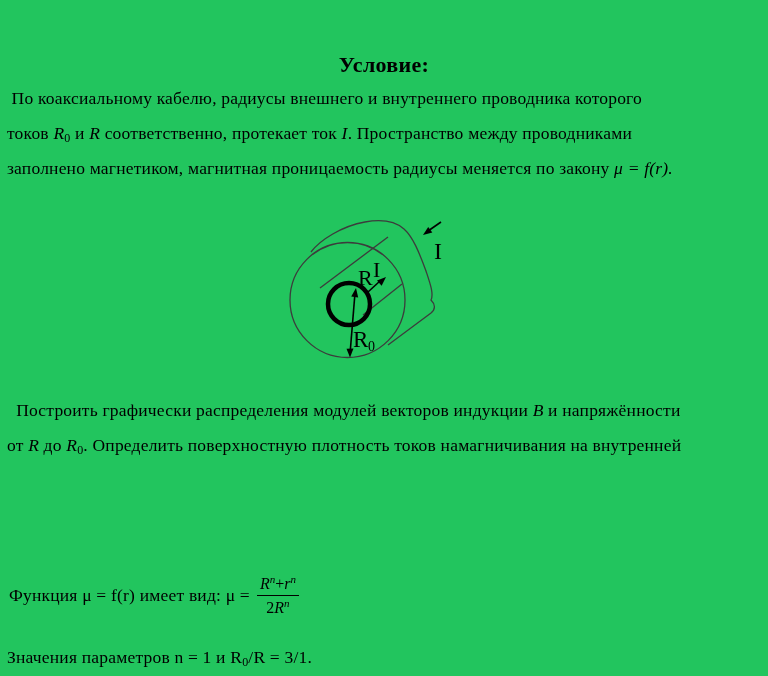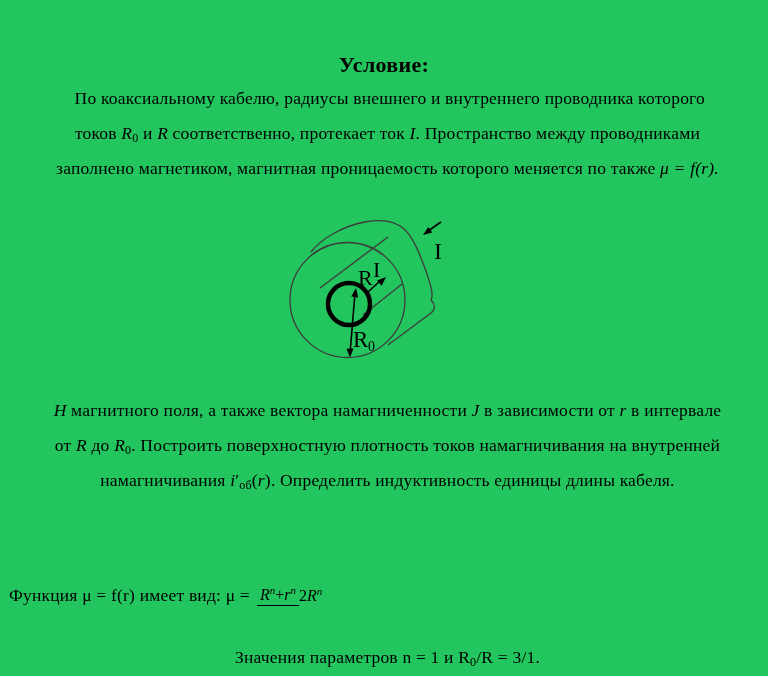--- a/index.html
+++ b/index.html
@@ -4,51 +4,51 @@
 <style>
   html,body{margin:0;padding:0;background:#fff;}
   .page{
     position:relative;width:768px;height:676px;background:#22c55e;
     font-family:"Liberation Serif","DejaVu Serif",serif;color:#000;overflow:hidden;
   }
   .title{
     position:absolute;top:50px;left:0;width:100%;text-align:center;
     font-weight:bold;font-size:22px;letter-spacing:.3px;line-height:30px;
   }
-  .para{position:absolute;left:7px;right:0;font-size:17.5px;letter-spacing:.2px;text-align:center;}
+  .para{position:absolute;left:7px;right:0;font-size:17.5px;letter-spacing:.2px;}
   #para1{top:81px;}
   #para2{top:393px;}
   .tline{white-space:pre;height:35px;line-height:35px;}
   .it{font-style:italic;}
   .sb{font-size:12px;vertical-align:-3px;}
   .sp{font-size:11px;vertical-align:6px;}
   .formula-row{
     position:absolute;top:567px;left:9px;height:56px;display:flex;align-items:center;
     font-size:17.5px;letter-spacing:.2px;white-space:pre;
   }
   .frac{
-    display:inline-flex;flex-direction:row;align-items:center;
+    display:inline-flex;flex-direction:column;align-items:center;
     margin-left:7px;font-size:16px;line-height:1.18;letter-spacing:0;text-align:center;
   }
   .frac .num{padding:0 3px 1px;border-bottom:1.5px solid #000;}
   .frac .den{padding-top:1px;}
   #params{top:640px;}
   .diagram{position:absolute;left:0;top:205px;}
 </style>
 </head>
 <body>
 
 <div class="page">
 
   <div class="title">Условие:</div>
 
   <div class="para" id="para1">
       <div class="tline"><span> По коаксиальному кабелю, радиусы внешнего и внутреннего проводника которого</span></div>
       <div class="tline"><span>токов </span><span class="it">R</span><span class="sb">0</span><span> и </span><span class="it">R</span><span> соответственно, протекает ток </span><span class="it">I</span><span>. Пространство между проводниками</span></div>
-      <div class="tline"><span>заполнено магнетиком, магнитная проницаемость которого меняется по также </span><span class="it">μ = f(r).</span></div>
+      <div class="tline"><span>заполнено магнетиком, магнитная проницаемость радиусы меняется по закону </span><span class="it">μ = f(r).</span></div>
     </div>
 
   <svg class="diagram" width="768" height="175" viewBox="0 205 768 175" xmlns="http://www.w3.org/2000/svg">
     <g stroke="#3c3c3c" stroke-width="1.3" fill="none">
       <path d="M 311 252 C 320 240,342 226,365 222 C 382 219,396 222,404 229 C 413 237,419 252,426 271 C 430 283,434 294,431 300 C 435 304,436 309,431 313 L 388 345"></path>
       <line x1="320" y1="288" x2="388" y2="237"></line>
       <line x1="363" y1="315" x2="402" y2="284"></line>
       <circle cx="347.5" cy="300" r="57.5"></circle>
     </g>
     <g stroke="#000" fill="#000">
@@ -64,23 +64,22 @@
     <g fill="#000" font-family="Liberation Serif, DejaVu Serif, serif">
       <text x="434" y="259" font-size="24">I</text>
       <text x="373" y="277" font-size="22">I</text>
       <text x="358" y="285" font-size="22">R</text>
       <text x="353" y="347" font-size="23">R</text>
       <text x="368" y="351" font-size="14">0</text>
     </g>
   </svg>
 
   <div class="para" id="para2">
-      <div class="tline"><span class="it">H</span><span> магнитного поля, а также вектора намагниченности </span><span class="it">J</span><span> в зависимости от </span><span class="it">r</span><span> в интервале</span></div>
-      <div class="tline"><span>от </span><span class="it">R</span><span> до </span><span class="it">R</span><span class="sb">0</span><span>. Построить поверхностную плотность токов намагничивания на внутренней</span></div>
-      <div class="tline"><span>намагничивания </span><span class="it">i</span><span>′</span><span class="sb">об</span><span>(</span><span class="it">r</span><span>)</span><span>. Определить индуктивность единицы длины кабеля.</span></div>
+      <div class="tline"><span>  Построить графически распределения модулей векторов индукции </span><span class="it">B</span><span> и напряжённости</span></div>
+      <div class="tline"><span>от </span><span class="it">R</span><span> до </span><span class="it">R</span><span class="sb">0</span><span>. Определить поверхностную плотность токов намагничивания на внутренней</span></div>
     </div>
 
   <div class="formula-row">
     <span><span>Функция μ = f(r) имеет вид: μ =</span></span>
     <span class="frac">
       <span class="num"><span class="it">R</span><span class="it sp">n</span><span>+</span><span class="it">r</span><span class="it sp">n</span></span>
       <span class="den"><span>2</span><span class="it">R</span><span class="it sp">n</span></span>
     </span>
   </div>
 

